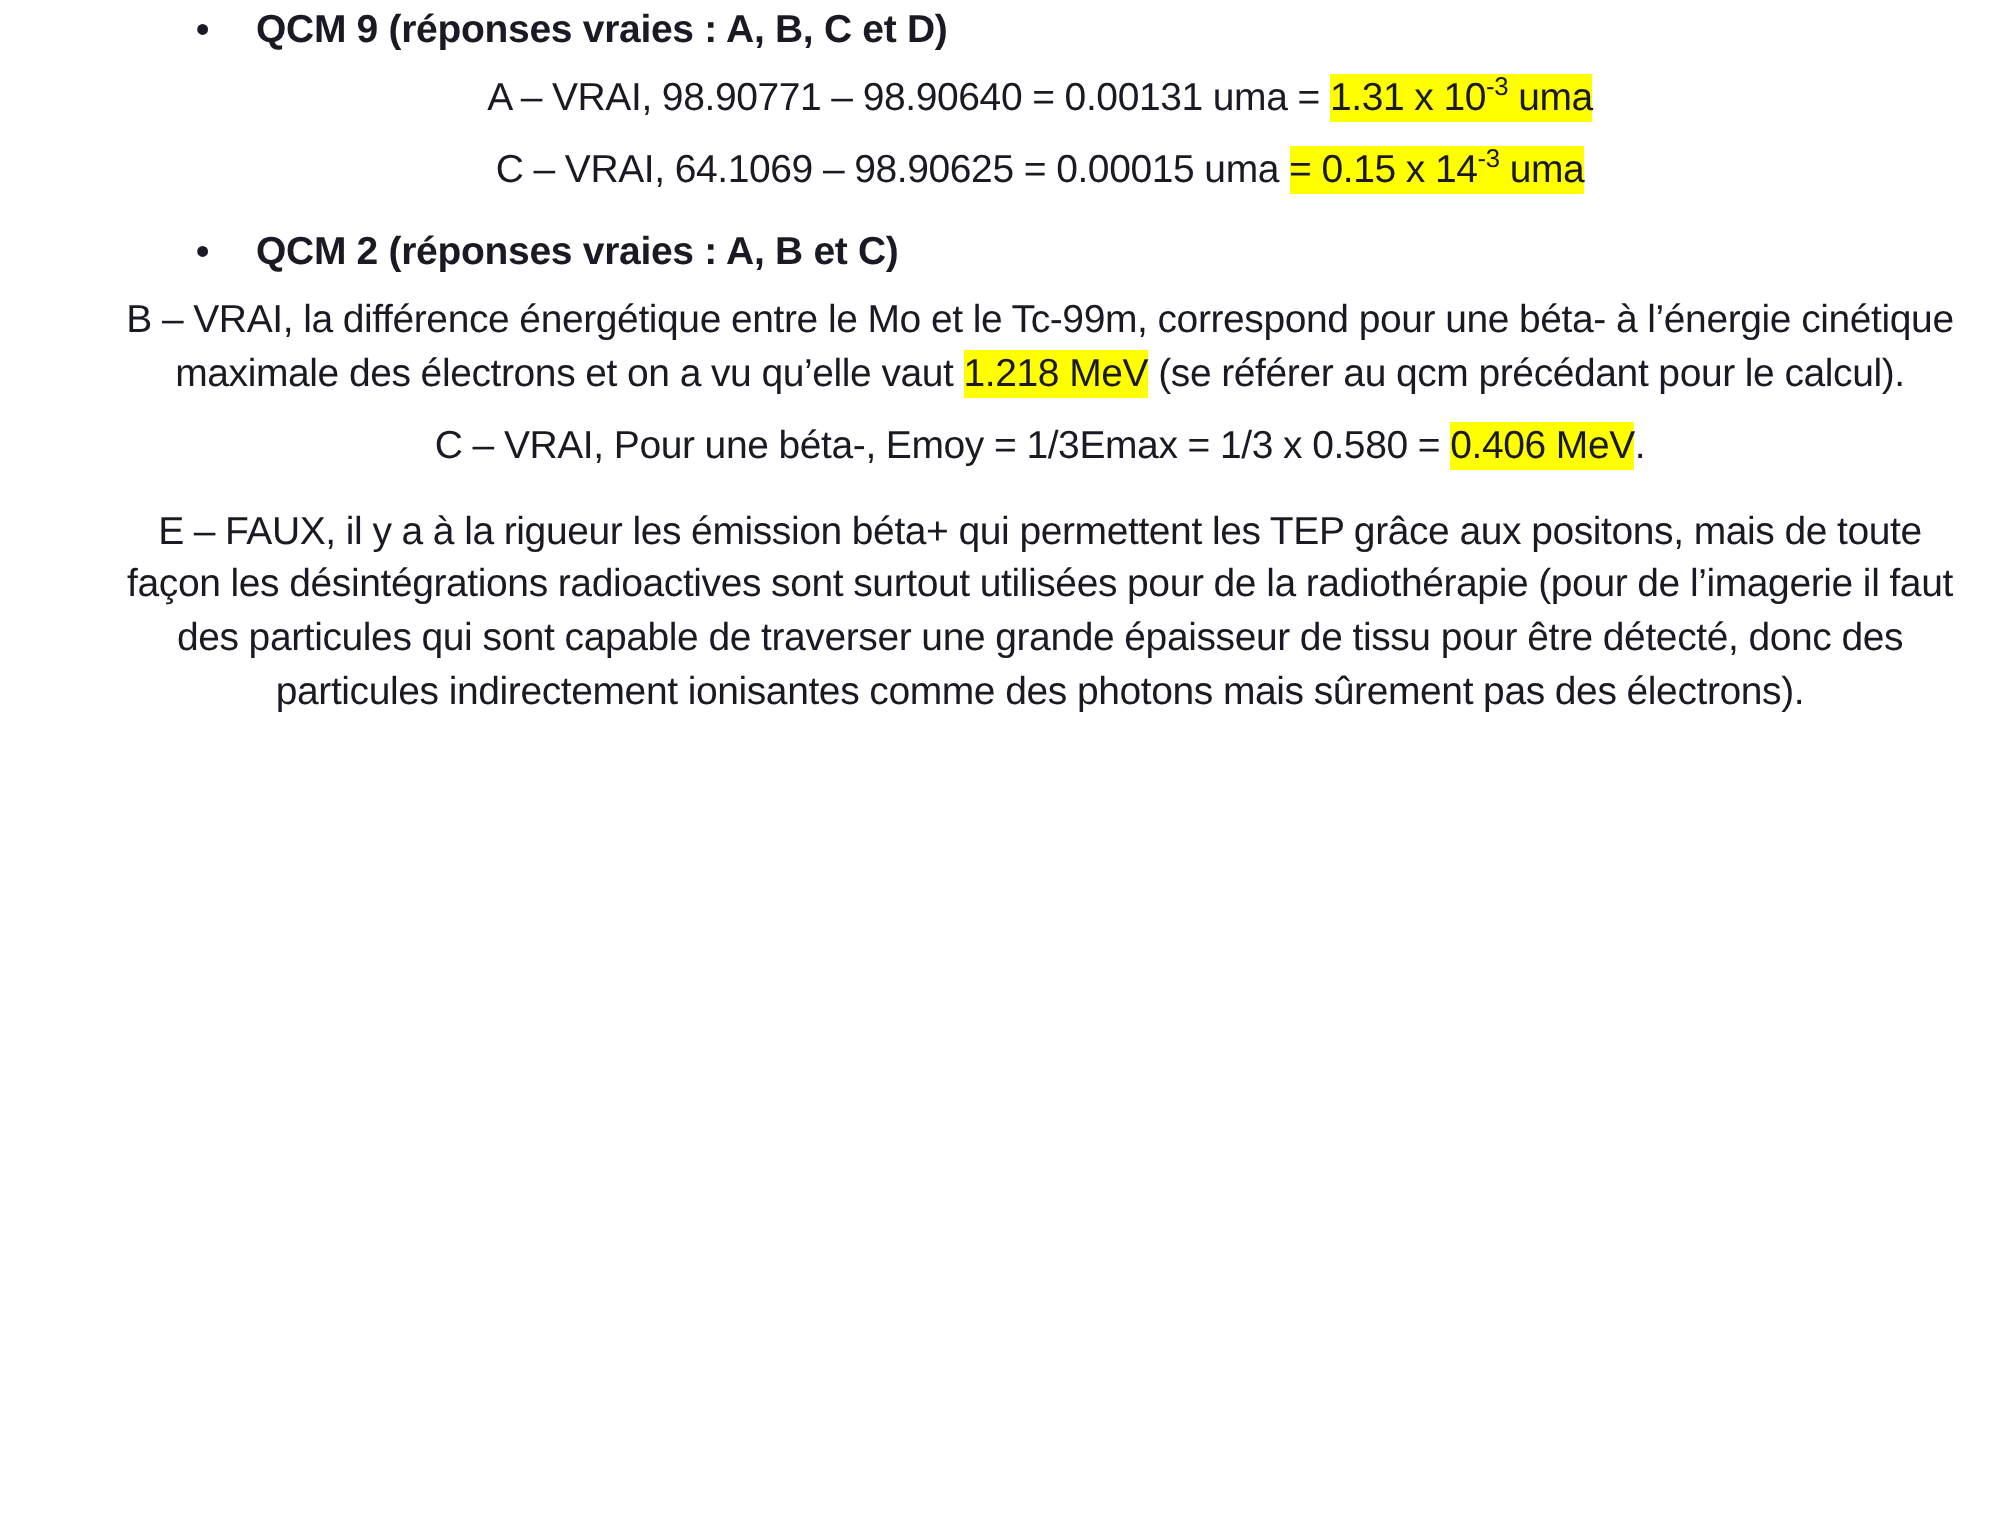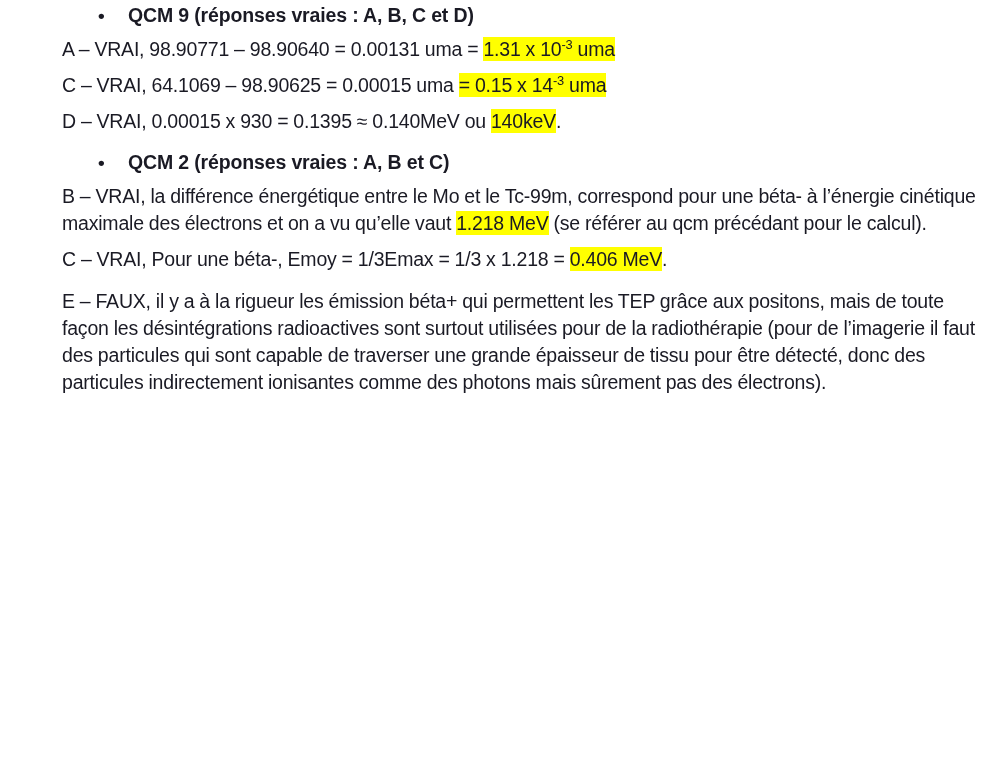--- a/index.html
+++ b/index.html
@@ -44,21 +44,21 @@
   }
   .qcm-heading .heading-text {
     flex: 1 1 auto;
   }
   
   .para {
     font-size: 19.5px;
     line-height: 1.38;
     letter-spacing: -0.2px;
     margin: 0 0 9px 0;
-    text-align: left;
+    text-align: center;
     word-spacing: -0.2px;
   }
   .para.last {
     margin-bottom: 0;
     margin-top: 16px;
   }
   
   .hl {
     background-color: #ffff00;
     padding: 1px 0 1px 0;
@@ -85,37 +85,34 @@
 
     <p class="para">
       <span>A – VRAI, 98.90771 – 98.90640 = 0.00131 uma = </span><span class="hl"><span>1.31 x 10</span><sup>-3</sup><span> uma</span></span><span></span>
     </p>
 
 
     <p class="para">
       <span>C – VRAI, 64.1069 – 98.90625 = 0.00015 uma </span><span class="hl"><span>= 0.15 x 14</span><sup>-3</sup><span> uma</span></span><span></span>
     </p>
 
-    <p class="para">
-      <span>D – VRAI, 0.00015 x 930 = 0.1395 ≈ 0.140MeV ou </span><span class="hl"><span>140keV</span><sup></sup><span></span></span><span>.</span>
-    </p>
 
 
     <div class="qcm-heading sp-top-16">
       <span class="bullet">•</span>
       <span class="heading-text">QCM 2 (réponses vraies : A, B et C)</span>
     </div>
 
 
     <p class="para">
       <span>B – VRAI, la différence énergétique entre le Mo et le Tc-99m, correspond pour une béta- à l’énergie cinétique maximale des électrons et on a vu qu’elle vaut </span><span class="hl"><span>1.218 MeV</span><sup></sup><span></span></span><span> (se référer au qcm précédant pour le calcul).</span>
     </p>
 
     <p class="para">
-      <span>C – VRAI, Pour une béta-, Emoy = 1/3Emax = 1/3 x 1.218 = </span><span class="hl"><span>0.406 MeV</span><sup></sup><span></span></span><span>.</span>
+      <span>C – VRAI, Pour une béta-, Emoy = 1/3Emax = 1/3 x 0.580 = </span><span class="hl"><span>0.406 MeV</span><sup></sup><span></span></span><span>.</span>
     </p>
 
 
     <p class="para last">
       <span>E – FAUX, il y a à la rigueur les émission béta+ qui permettent les TEP grâce aux positons, mais de toute façon les désintégrations radioactives sont surtout utilisées pour de la radiothérapie (pour de l’imagerie il faut des particules qui sont capable de traverser une grande épaisseur de tissu pour être détecté, donc des particules indirectement ionisantes comme des photons mais sûrement pas des électrons).</span>
     </p>
 
   </div>
 </div>
 

